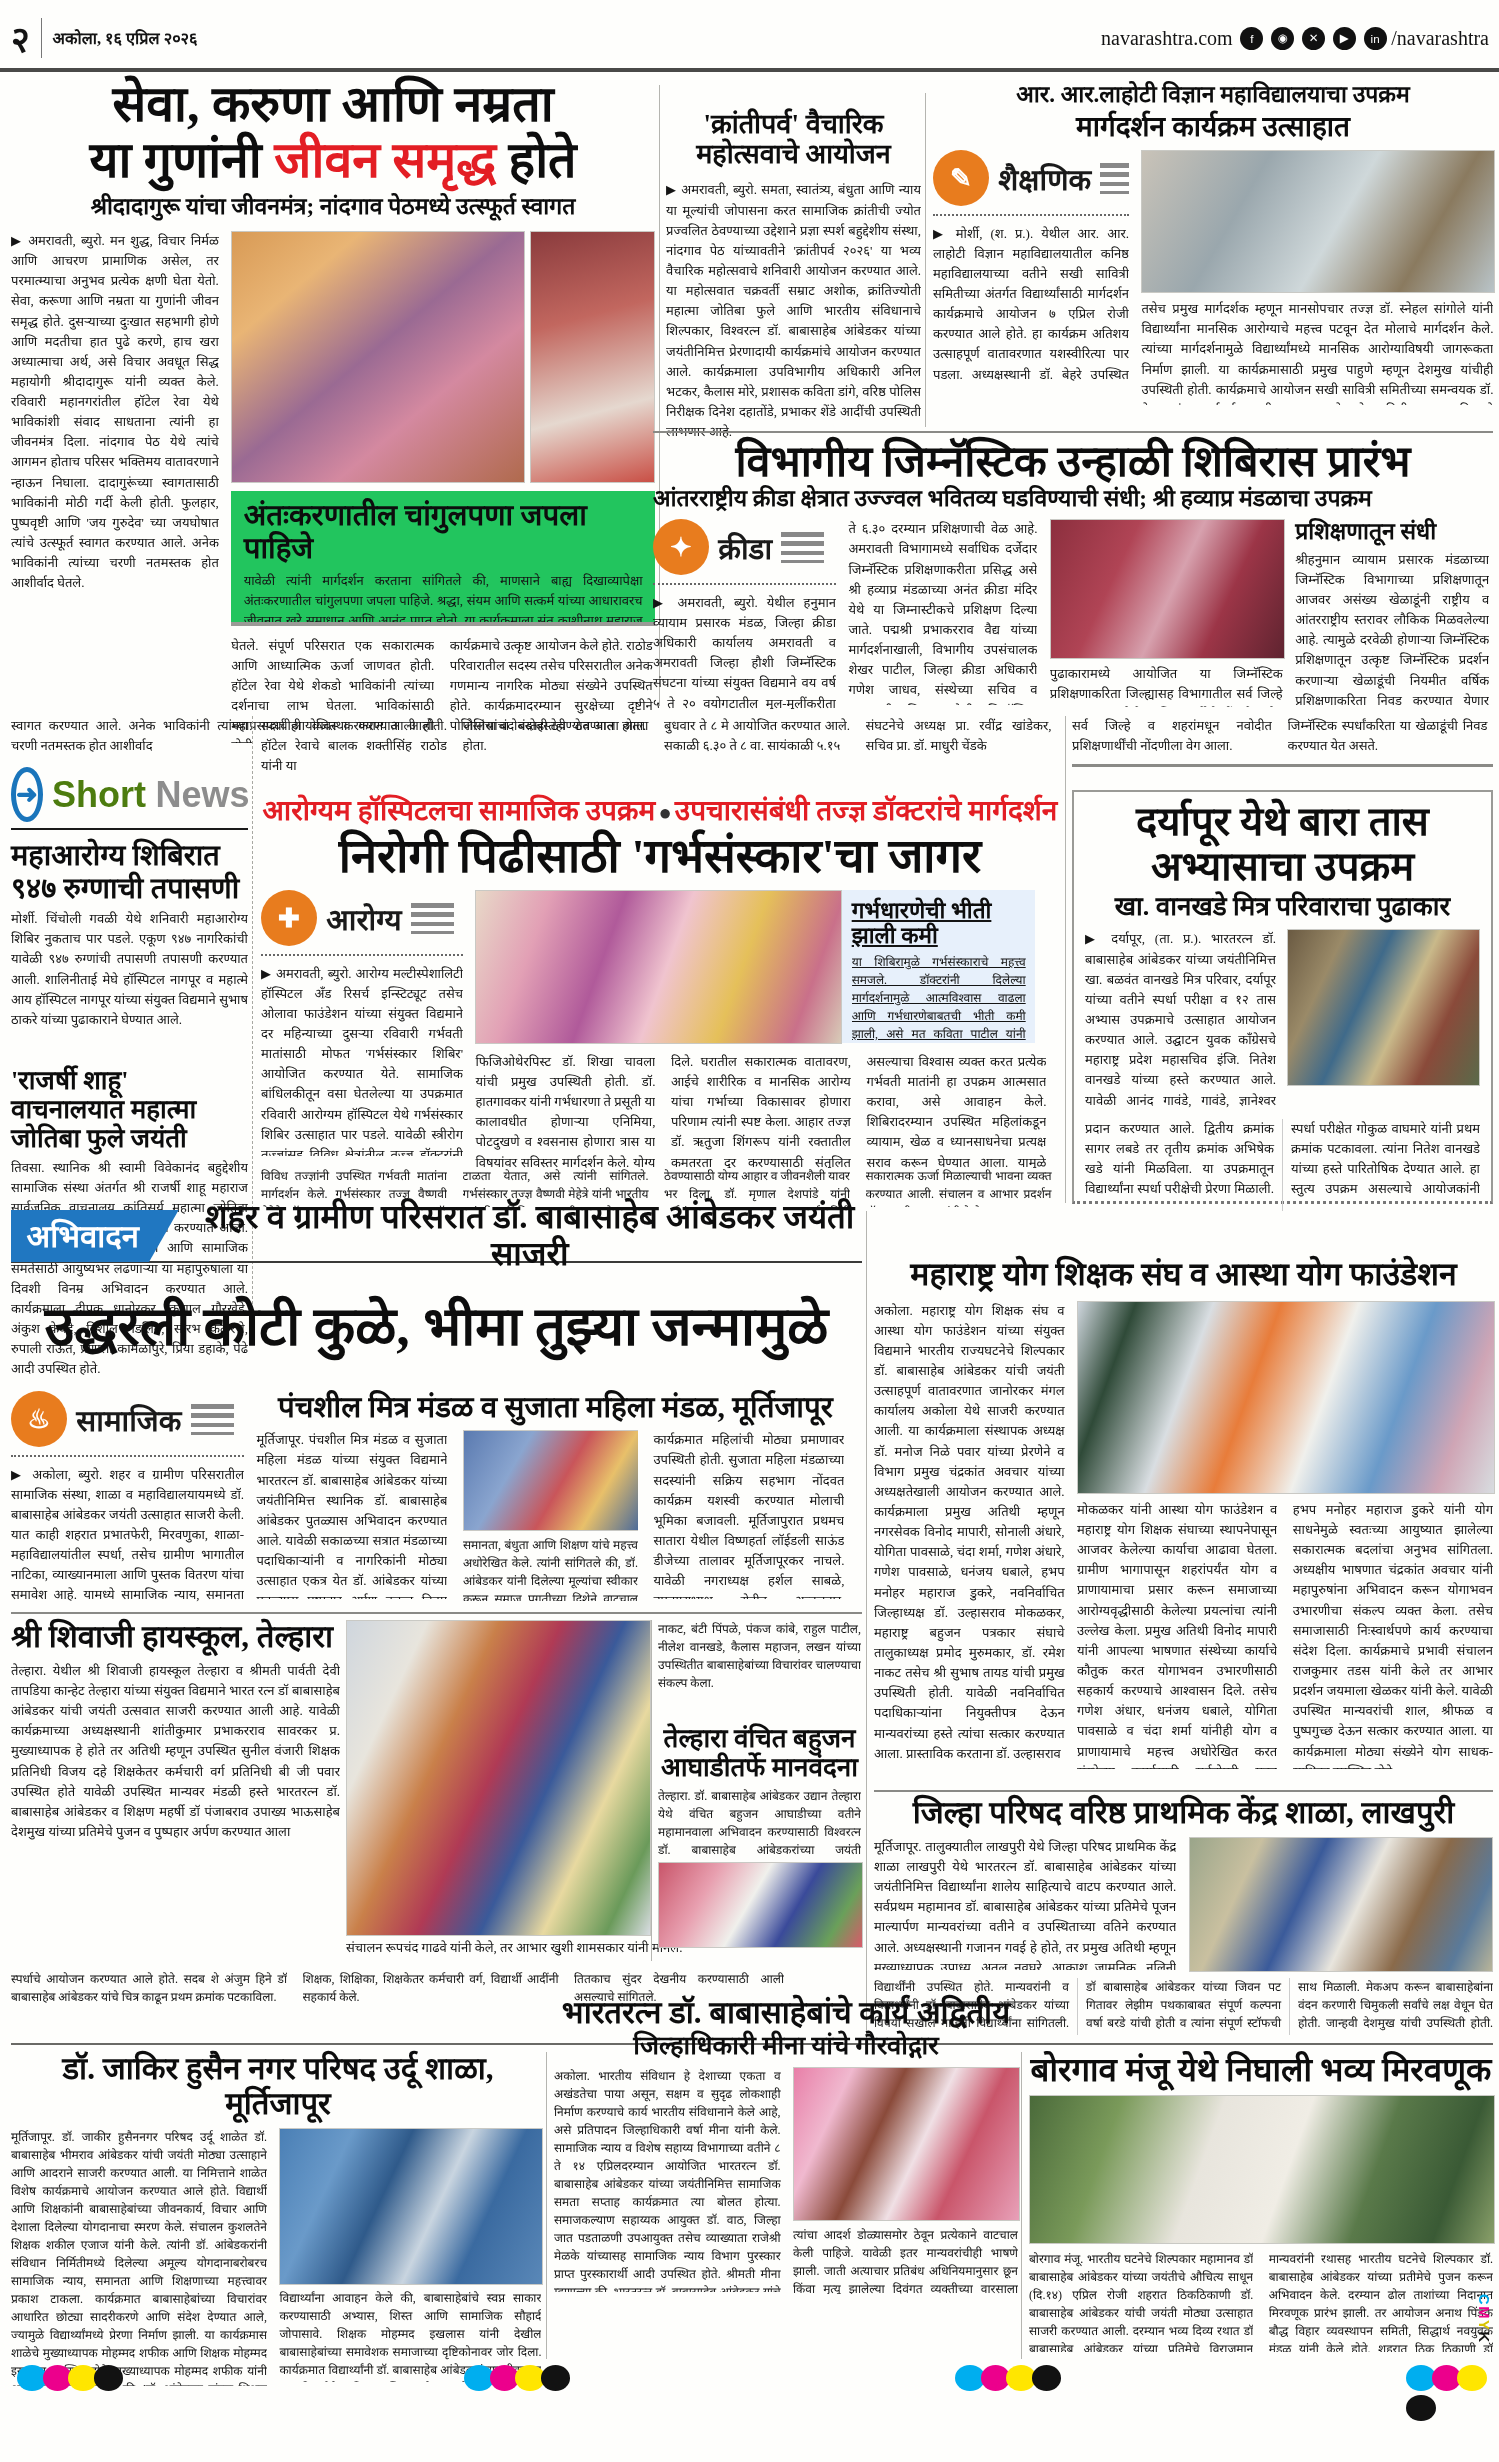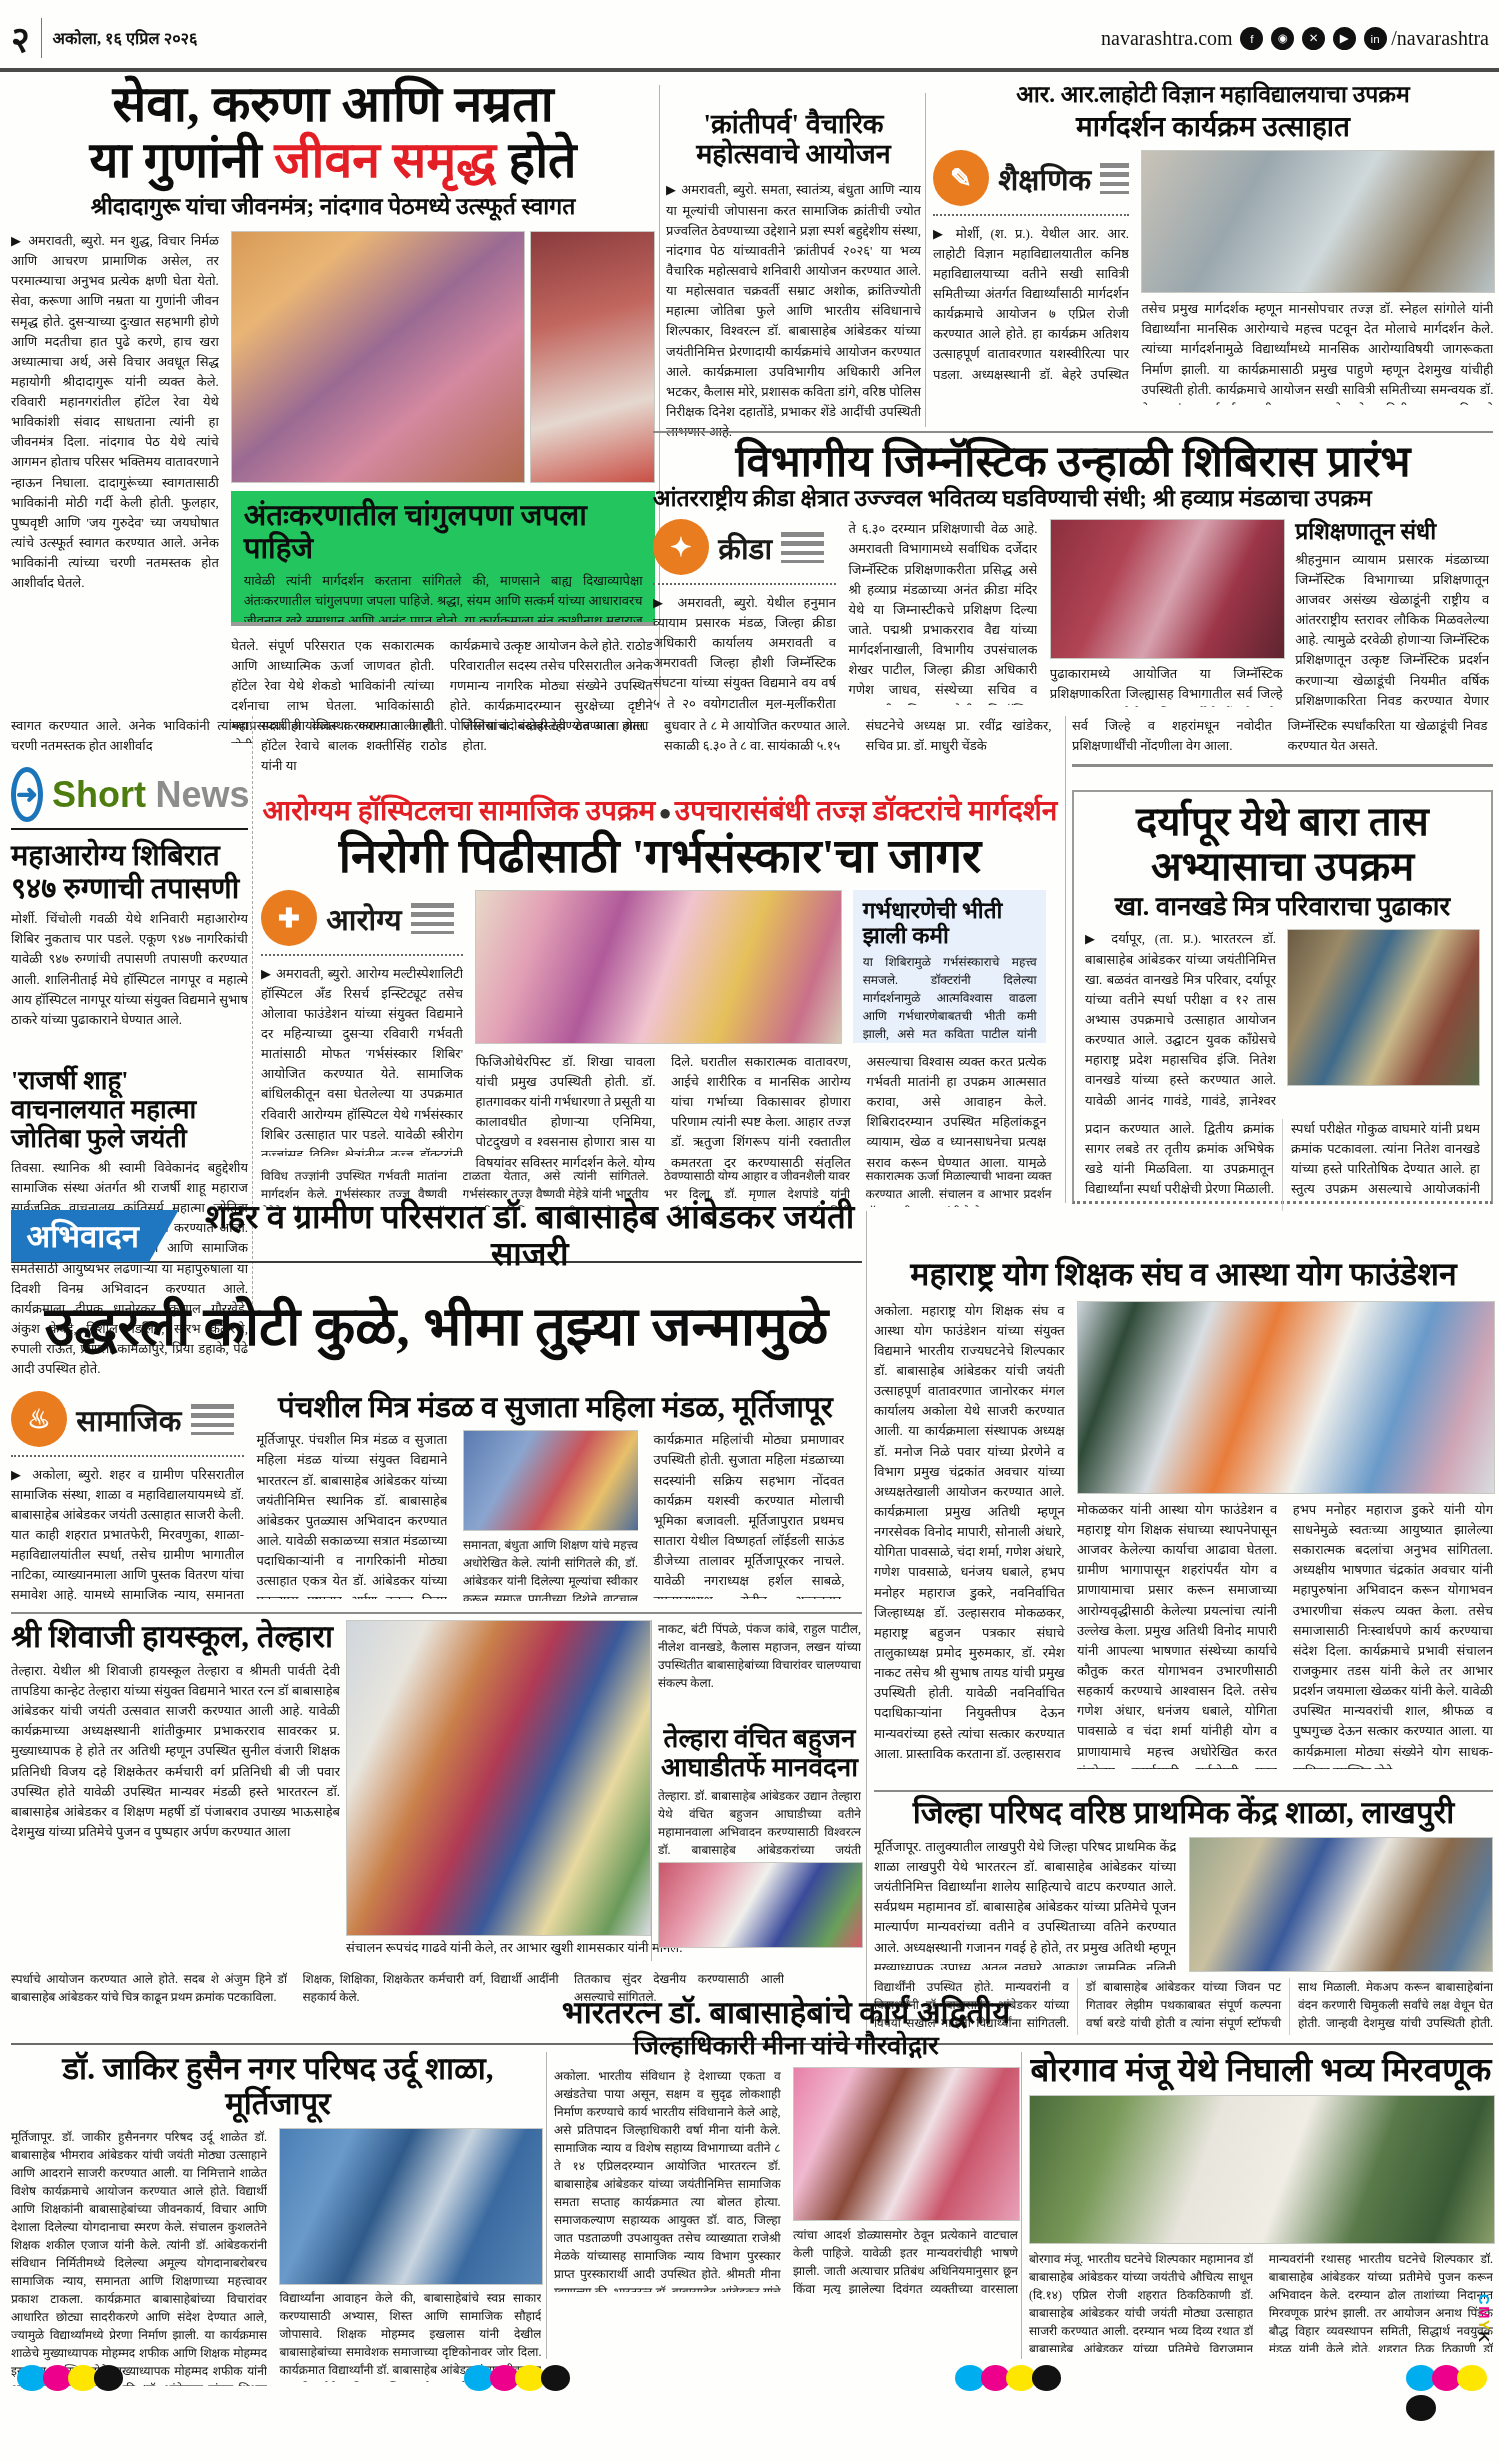--- a/index.html
+++ b/index.html
@@ -168,21 +168,21 @@
     <div style="display:flex;gap:12.4px;margin-top:7.8px;">
       <div style="width:202px;">
         <div class="badge-row">
           <span class="badge-circle">✚</span>
           <span class="badge-name">आरोग्य</span>
           <span class="stripes"></span>
         </div>
         <div class="bodytxt" style="height:192px;">▶ अमरावती, ब्युरो. आरोग्य मल्टीस्पेशालिटी हॉस्पिटल अँड रिसर्च इन्स्टिट्यूट तसेच ओलावा फाउंडेशन यांच्या संयुक्त विद्यमाने दर महिन्याच्या दुसऱ्या रविवारी गर्भवती मातांसाठी मोफत 'गर्भसंस्कार शिबिर' आयोजित करण्यात येते. सामाजिक बांधिलकीतून वसा घेतलेल्या या उपक्रमात रविवारी आरोग्यम हॉस्पिटल येथे गर्भसंस्कार शिबिर उत्साहात पार पडले. यावेळी स्त्रीरोग तज्ज्ञांसह विविध क्षेत्रांतील तज्ज्ञ डॉक्टरांनी मार्गदर्शन केले.</div>
       </div>
       <div style="width:571px;">
-        <div style="display:flex;gap:11px;">
+        <div style="display:flex;text-decoration:underline;">
           <div class="ph" style="width:365px;height:152px;background:linear-gradient(110deg,#e8d9c8 0%,#e2a0b5 18%,#b05a9a 36%,#f0c4cf 52%,#e5c05a 70%,#c9708a 88%,#d8cbb8 100%);"></div>
           <div class="sidebox" style="width:174px;height:137px;">
             <div class="hl" style="font-size:22.5px;text-align:left;">गर्भधारणेची भीती झाली कमी</div>
             <div class="bodytxt small" style="margin-top:4.7px;height:93px;">या शिबिरामुळे गर्भसंस्काराचे महत्त्व समजले. डॉक्टरांनी दिलेल्या मार्गदर्शनामुळे आत्मविश्वास वाढला आणि गर्भधारणेबाबतची भीती कमी झाली, असे मत कविता पाटील यांनी व्यक्त केले. तसेच आहार व व्यायामाबाबत मिळालेली माहिती अत्यंत उपयुक्त आहे. ध्यानसाधनेमुळे मानसिक शांती मिळाली, असे मत पूजा देशमुख यांनी व्यक्त केले. तर गर्भसंस्कारामुळे बाळाच्या सर्वांगीण विकासासाठी काय करावे हे समजले. अशा उपक्रमांचा प्रत्येक गर्भवती मातेने लाभ घ्यावा.</div>
           </div>
         </div>
         <div class="cellrow" style="margin-top:7.8px;">
           <div class="bodytxt cell" style="width:180px;height:116px;">फिजिओथेरपिस्ट डॉ. शिखा चावला यांची प्रमुख उपस्थिती होती. डॉ. हातगावकर यांनी गर्भधारणा ते प्रसूती या कालावधीत होणाऱ्या एनिमिया, पोटदुखणे व श्वसनास होणारा त्रास या विषयांवर सविस्तर मार्गदर्शन केले. योग्य उपचार व काळजी घेतल्यास या समस्या टाळता येतात, असे त्यांनी सांगितले.</div>
           <div class="bodytxt cell" style="width:180px;height:116px;">दिले. घरातील सकारात्मक वातावरण, आईचे शारीरिक व मानसिक आरोग्य यांचा गर्भाच्या विकासावर होणारा परिणाम त्यांनी स्पष्ट केला. आहार तज्ज्ञ डॉ. ऋतुजा शिंगरूप यांनी रक्तातील कमतरता दूर करण्यासाठी संतुलित आहाराचे महत्त्व सांगितले. तसेच श्वसन क्रिया सक्षम ठेवण्यासाठी योग्य आहार व जीवनशैली यावर भर दिला.</div>
           <div class="bodytxt cell" style="width:180px;height:116px;">असल्याचा विश्वास व्यक्त करत प्रत्येक गर्भवती मातांनी हा उपक्रम आत्मसात करावा, असे आवाहन केले. शिबिरादरम्यान उपस्थित महिलांकडून व्यायाम, खेळ व ध्यानसाधनेचा प्रत्यक्ष सराव करून घेण्यात आला. यामुळे मातांना शारीरिक व मानसिकदृष्ट्या सक्षम होण्यास मदत झाली.</div>

